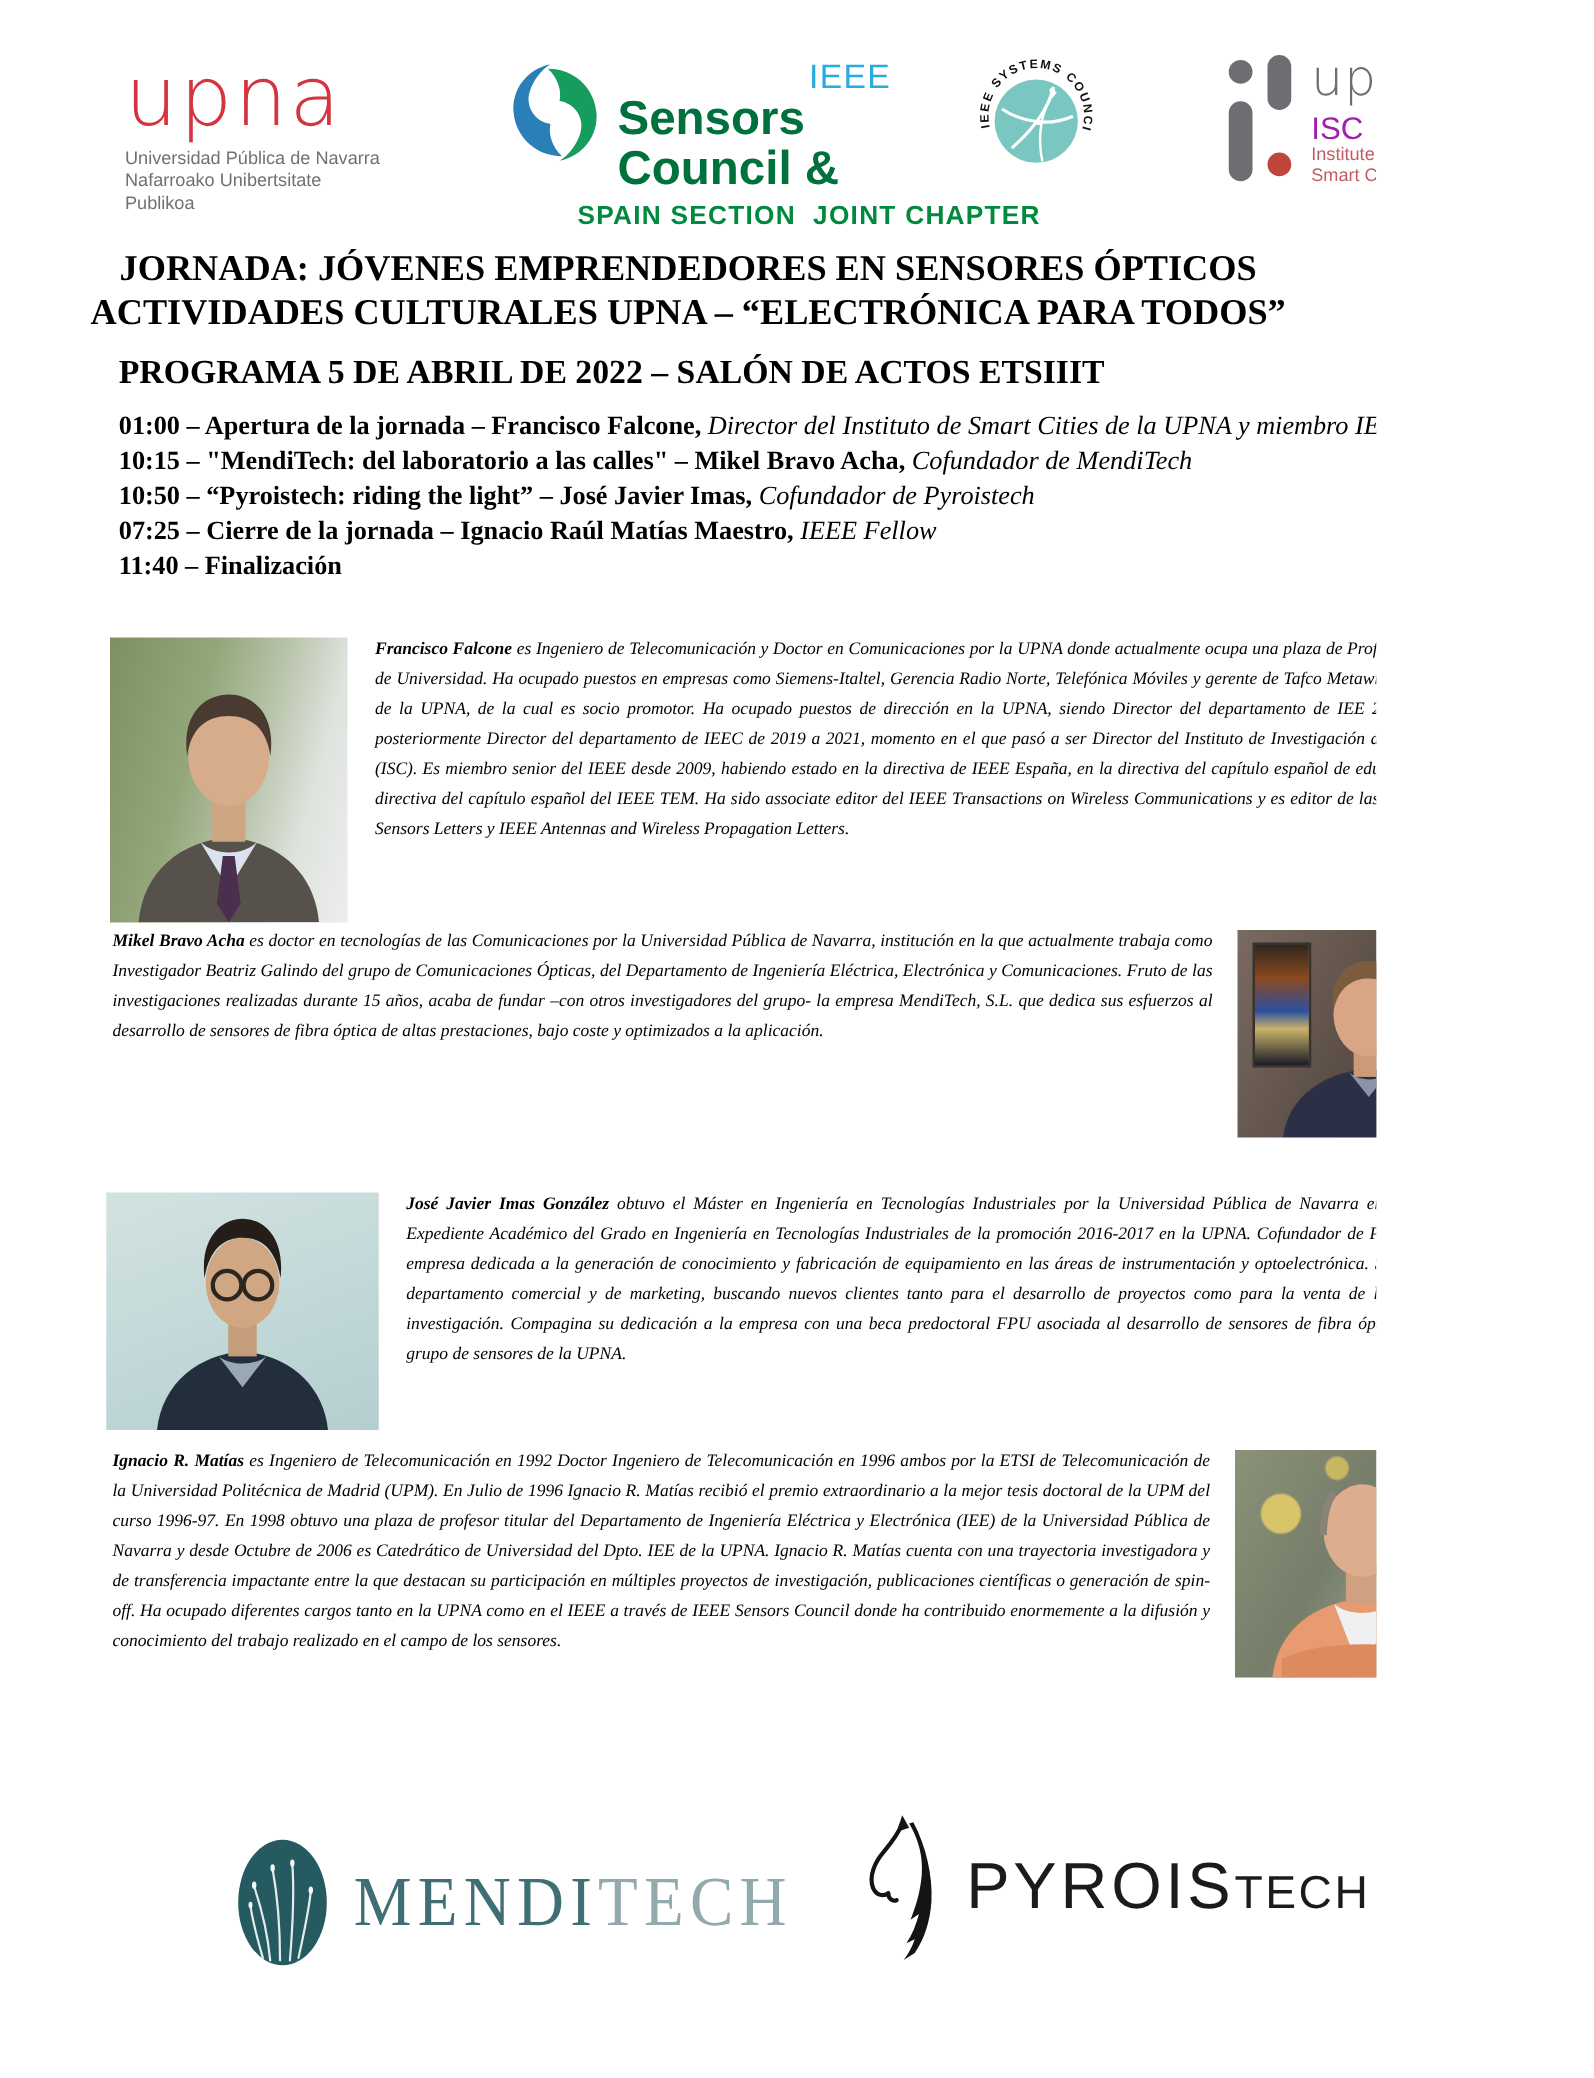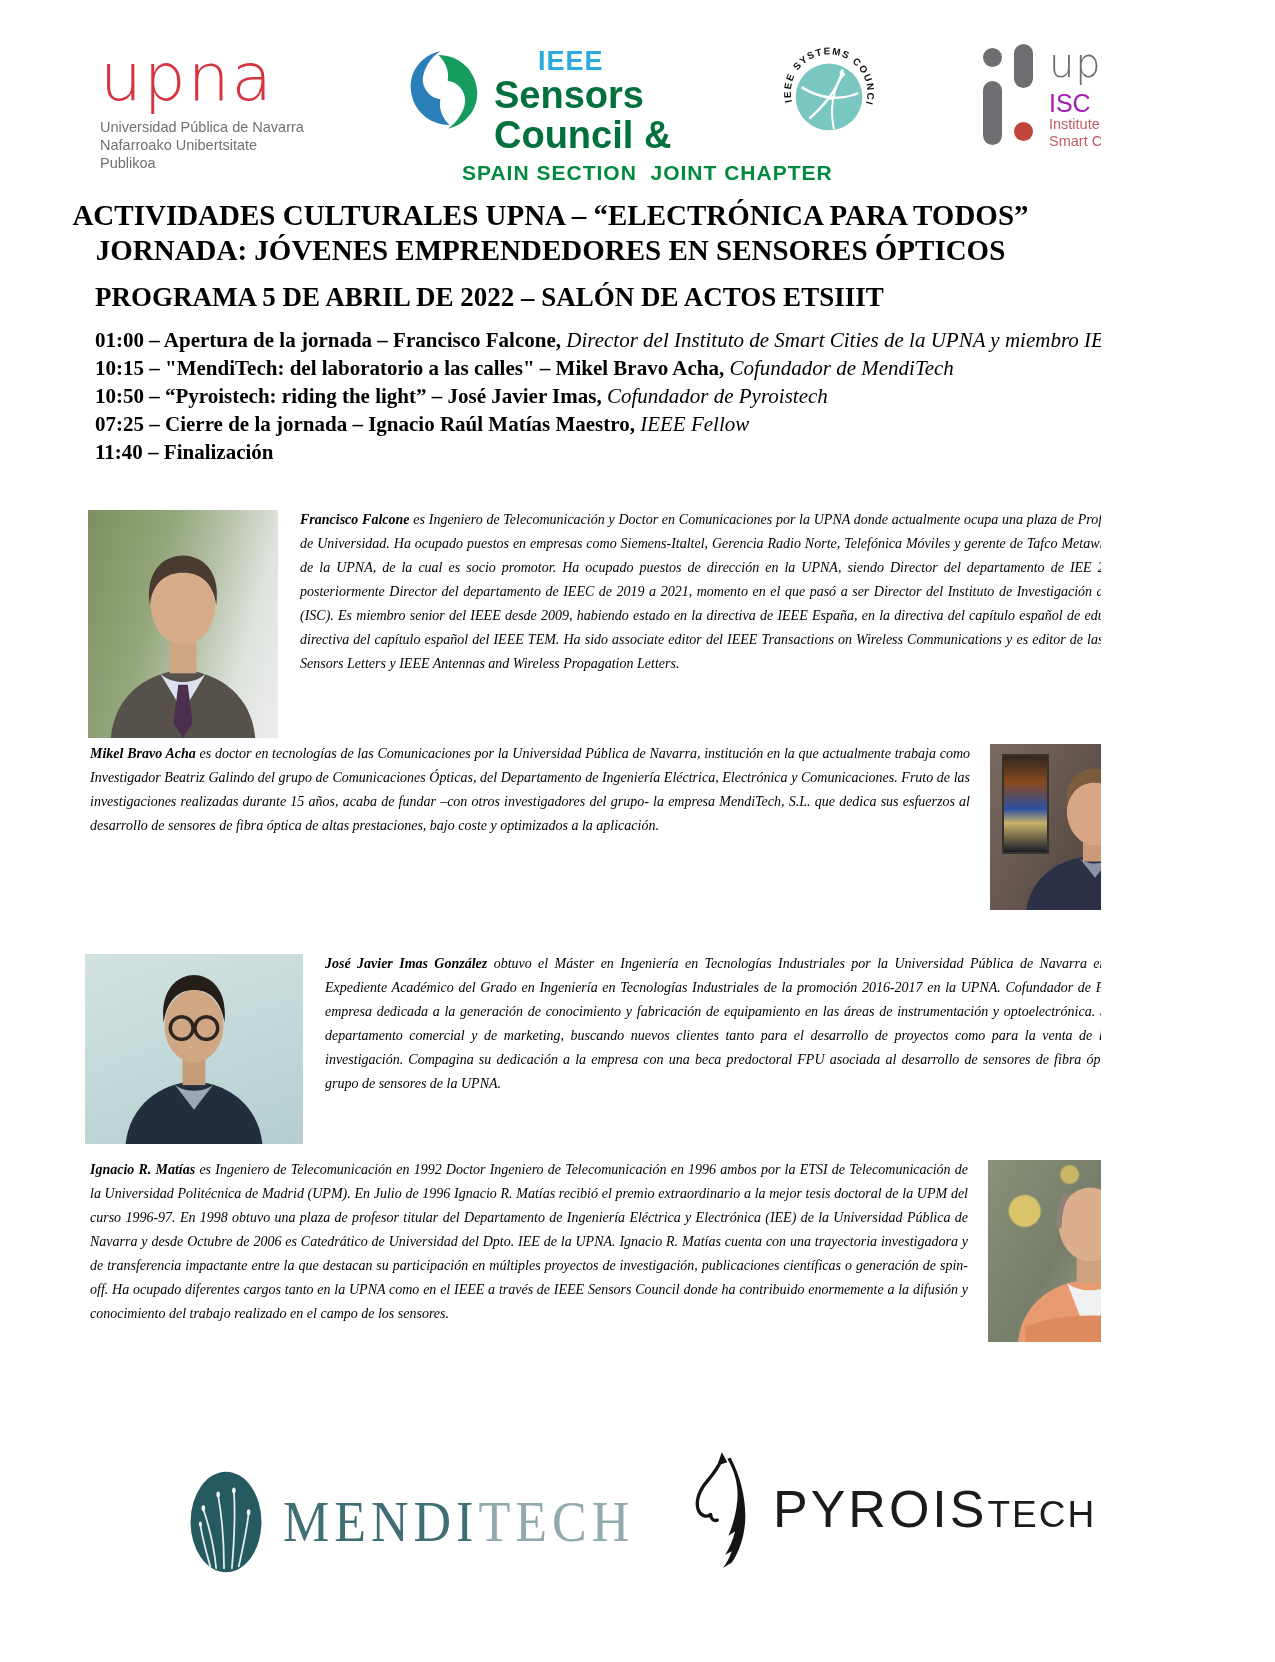--- a/index.html
+++ b/index.html
@@ -9,22 +9,22 @@
   
   .upna-logo{position:absolute;left:100px;top:48px;width:210px;}
   .upna-word{font-family:"DejaVu Sans",sans-serif;font-weight:300;font-size:66px;line-height:60px;
              color:#d5333f;letter-spacing:2px;}
   .upna-tag{margin-top:10px;font-family:"Liberation Sans",sans-serif;font-size:14.5px;line-height:18px;color:#707173;}
 
   .ieee-logo{position:absolute;left:398px;top:44px;width:480px;}
   .ieee-row{display:flex;align-items:flex-start;}
   .smark{width:92px;height:92px;flex:0 0 auto;}
   .ieee-texts{margin-left:4px;margin-top:4px;}
-  .ieee-word{font-family:"Liberation Sans",sans-serif;font-weight:bold;font-size:27px;line-height:27px;
-             color:#29abe2;letter-spacing:1px;margin-left:44px;}
+  .ieee-word{font-family:"Liberation Sans",sans-serif;font-weight:normal;font-size:27px;line-height:27px;
+             color:#29abe2;letter-spacing:1px;margin-left:90px;text-align:center;}
   .sc-word{font-family:"Liberation Sans",sans-serif;font-weight:bold;font-size:38px;line-height:40px;color:#00703c;}
   .badge{width:98px;height:98px;flex:0 0 auto;margin-left:4px;}
   .spain-line{font-family:"Liberation Sans",sans-serif;font-weight:bold;font-size:21px;color:#008a3e;
               letter-spacing:1px;margin-top:6px;margin-left:64px;white-space:pre;}
 
   .isc-logo{position:absolute;left:983px;top:44px;width:210px;height:120px;}
   .isc-mark{position:absolute;left:0;top:0;width:58px;height:104px;}
   .isc-dot{position:absolute;left:0;top:4px;width:19px;height:19px;border-radius:50%;background:#6d6e71;}
   .isc-bar-l{position:absolute;left:0;top:37px;width:19px;height:64px;border-radius:10px;background:#6d6e71;}
   .isc-bar-r{position:absolute;left:31px;top:0;width:19px;height:44px;border-radius:10px;background:#6d6e71;}
@@ -139,22 +139,22 @@
     </div>
     <div class="isc-texts">
       <div class="isc-upna">upna</div>
       <div class="isc-acronym">ISC</div>
       <div class="isc-sub">Institute of</div>
       <div class="isc-sub">Smart Cities</div>
     </div>
   </div>
 
   <div class="doc-title">
+    <div>JORNADA: JÓVENES EMPRENDEDORES EN SENSORES ÓPTICOS</div>
     <div>ACTIVIDADES CULTURALES UPNA – “ELECTRÓNICA PARA TODOS”</div>
-    <div>JORNADA: JÓVENES EMPRENDEDORES EN SENSORES ÓPTICOS</div>
   </div>
 
   <div class="programa">PROGRAMA 5 DE ABRIL DE 2022 – SALÓN DE ACTOS ETSIIIT</div>
 
   <div class="schedule">
     <div class="sched-line"><span class="sched-lead">01:00 – Apertura de la jornada – Francisco Falcone,</span> <span class="sched-detail">Director del Instituto de Smart Cities de la UPNA y miembro IEEE</span></div>
     <div class="sched-line"><span class="sched-lead">10:15 – "MendiTech: del laboratorio a las calles" – Mikel Bravo Acha,</span> <span class="sched-detail">Cofundador de MendiTech</span></div>
     <div class="sched-line"><span class="sched-lead">10:50 – “Pyroistech: riding the light” – José Javier Imas,</span> <span class="sched-detail">Cofundador de Pyroistech</span></div>
     <div class="sched-line"><span class="sched-lead">07:25 – Cierre de la jornada – Ignacio Raúl Matías Maestro,</span> <span class="sched-detail">IEEE Fellow</span></div>
     <div class="sched-line"><span class="sched-lead">11:40 – Finalización</span></div>

